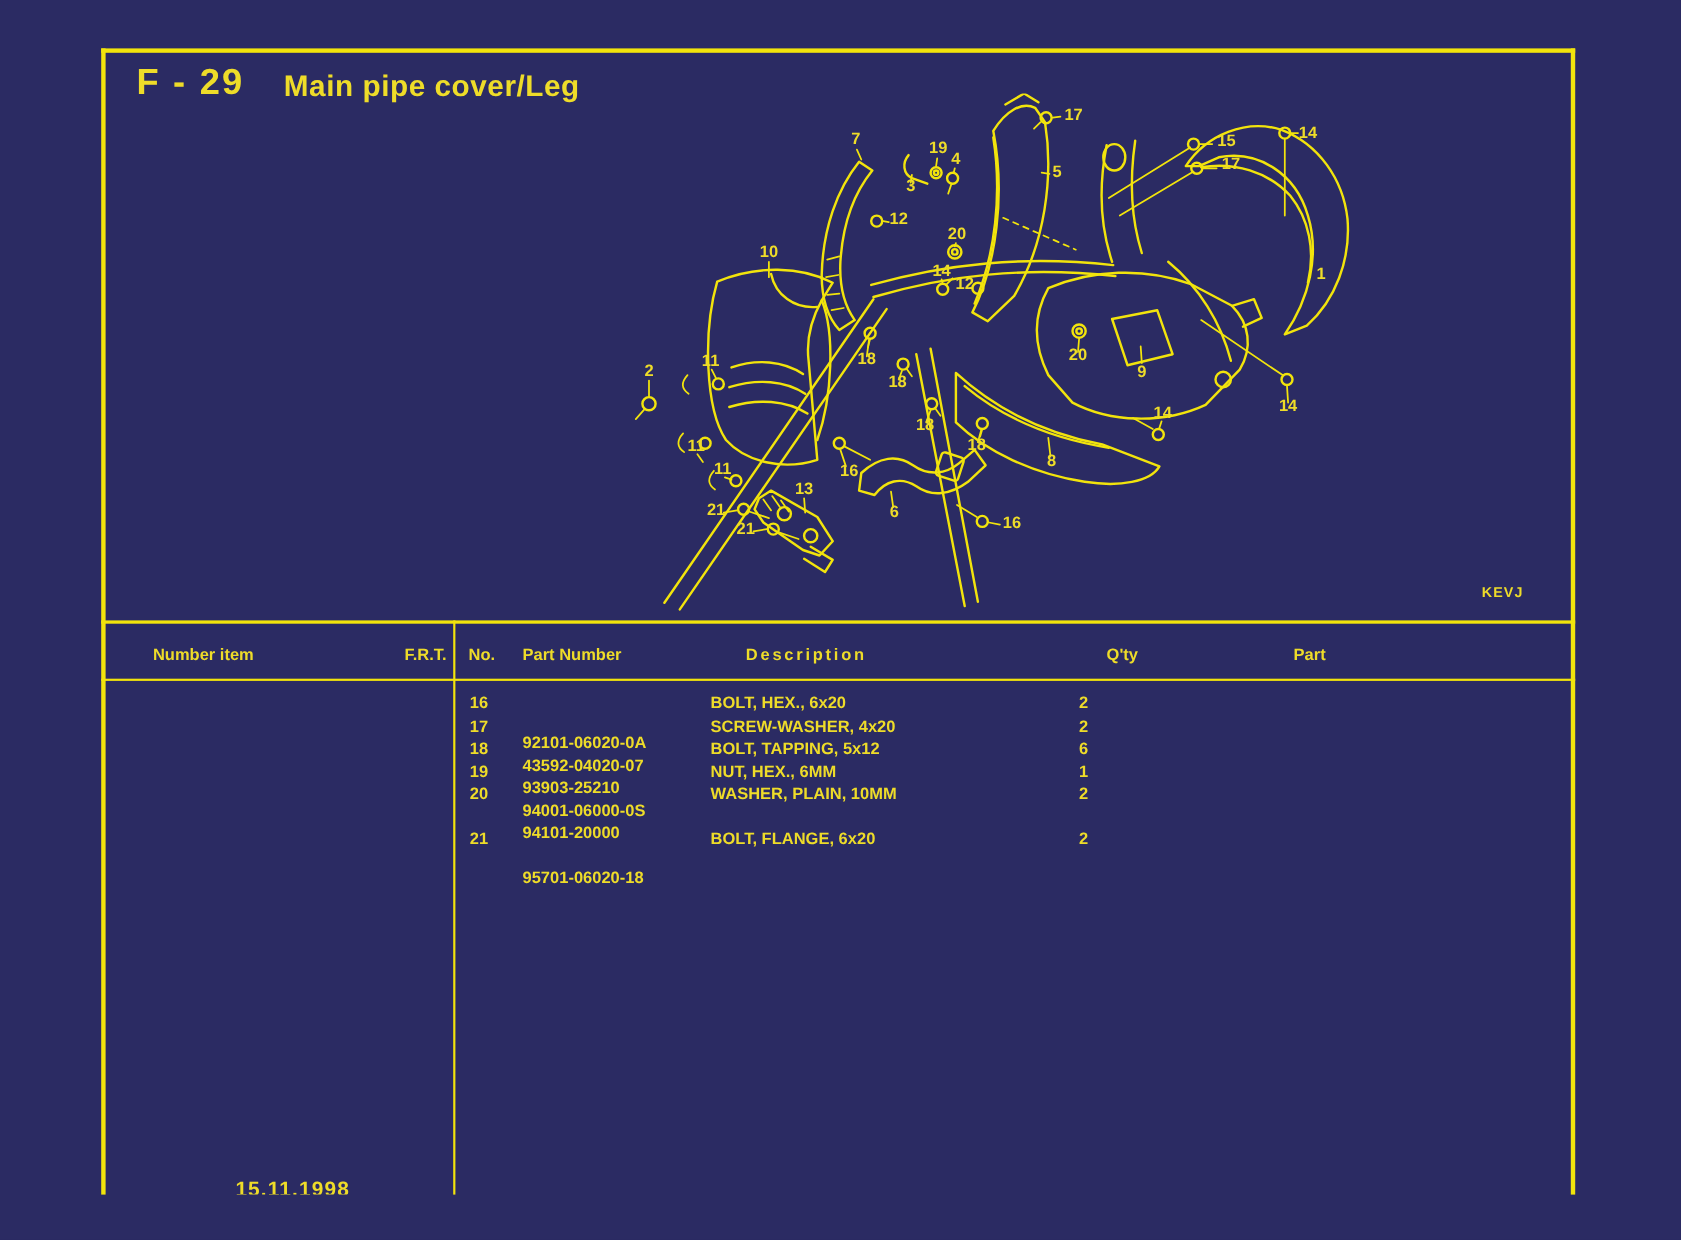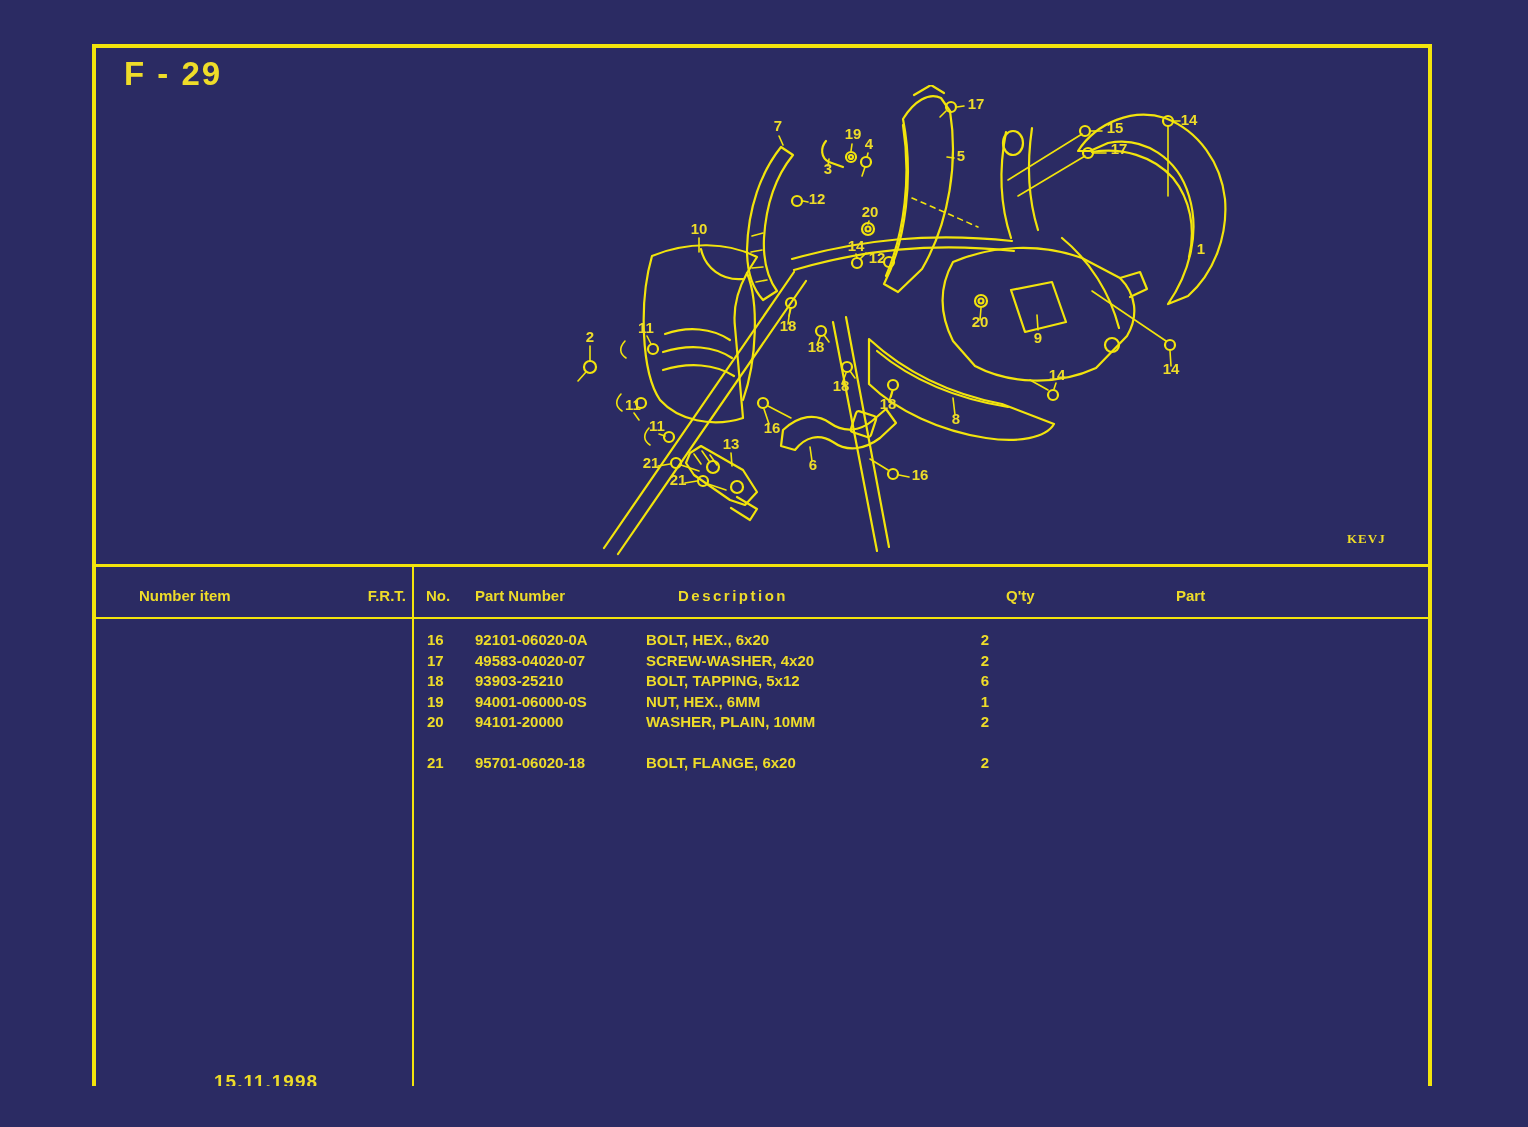--- a/index.html
+++ b/index.html
@@ -25,21 +25,21 @@
   .page-code{
     position:absolute;left:124px;top:55px;
     color:var(--tx);font-size:33px;font-weight:bold;letter-spacing:2px;
   }
   .page-title{
     position:absolute;left:258px;top:60px;
     color:var(--tx);font-size:27px;font-weight:bold;line-height:36px;letter-spacing:0.5px;
   }
   .plate-code{
     position:absolute;left:1347px;top:531px;
-    color:var(--tx);font-family:Liberation Serif, serif;font-size:13px;font-weight:bold;letter-spacing:1px;
+    color:var(--tx);font-family:Liberation Sans, sans-serif;font-size:13px;font-weight:bold;letter-spacing:1px;
   }
   
   .hline{position:absolute;background:var(--yl);}
   .vline{position:absolute;background:var(--yl);}
   .line-table-top{left:92px;top:564px;width:1340px;height:3px;}
   .line-header-bottom{left:92px;top:617px;width:1340px;height:2px;}
   .line-col-divider{left:412px;top:564px;width:2px;height:522px;}
   
   .th{
     position:absolute;top:587px;color:var(--tx);
@@ -51,21 +51,21 @@
   .th-part{left:475px;}
   .th-desc{left:633px;width:200px;text-align:center;letter-spacing:2.5px;}
   .th-qty{left:1006px;}
   .th-notes{left:1176px;}
   
   #rows{position:absolute;left:0;top:631px;width:1528px;}
   .trow{position:relative;height:20.6px;color:var(--tx);font-size:15px;font-weight:bold;white-space:nowrap;}
   .trow.gap{margin-top:20px;}
   .trow span{position:absolute;top:0;}
   .c-no{left:427px;}
-  .c-part{left:475px;}
+  .c-part{left:475px;margin-top:36px;}
   .c-desc{left:646px;}
   .c-qty{left:964px;width:42px;text-align:center;}
   .c-notes{left:1176px;}
   
   .date-clip{
     position:absolute;left:214px;top:1071px;height:15px;overflow:hidden;
     color:var(--tx);font-size:19px;font-weight:bold;letter-spacing:1px;
   }
   
   #diagram-svg{position:absolute;left:560px;top:85px;width:700px;height:478px;}
@@ -78,20 +78,21 @@
 </style>
 </head>
 <body>
 
 <div class="stage">
 
   <div class="frame"></div>
 
   <div class="page-code">F - 29</div>
   <div class="page-title">
+    <div>Main pipe cover/Leg</div>
   </div>
 
   <svg id="diagram-svg" viewBox="560 85 700 478">
     <g class="art">
 
       <g>
         <path d="M604,548 L794,272"></path>
         <path d="M618,554 L806,281"></path>
         <path d="M833,322 L877,551"></path>
         <path d="M846,317 L889,547"></path>
@@ -301,21 +302,21 @@
   <div id="rows">
       <div class="trow">
         <span class="c-no">16</span>
         <span class="c-part">92101-06020-0A</span>
         <span class="c-desc">BOLT, HEX., 6x20</span>
         <span class="c-qty">2</span>
         <span class="c-notes"></span>
       </div>
       <div class="trow">
         <span class="c-no">17</span>
-        <span class="c-part">49583-04020-07</span>
+        <span class="c-part">43592-04020-07</span>
         <span class="c-desc">SCREW-WASHER, 4x20</span>
         <span class="c-qty">2</span>
         <span class="c-notes"></span>
       </div>
       <div class="trow">
         <span class="c-no">18</span>
         <span class="c-part">93903-25210</span>
         <span class="c-desc">BOLT, TAPPING, 5x12</span>
         <span class="c-qty">6</span>
         <span class="c-notes"></span>

